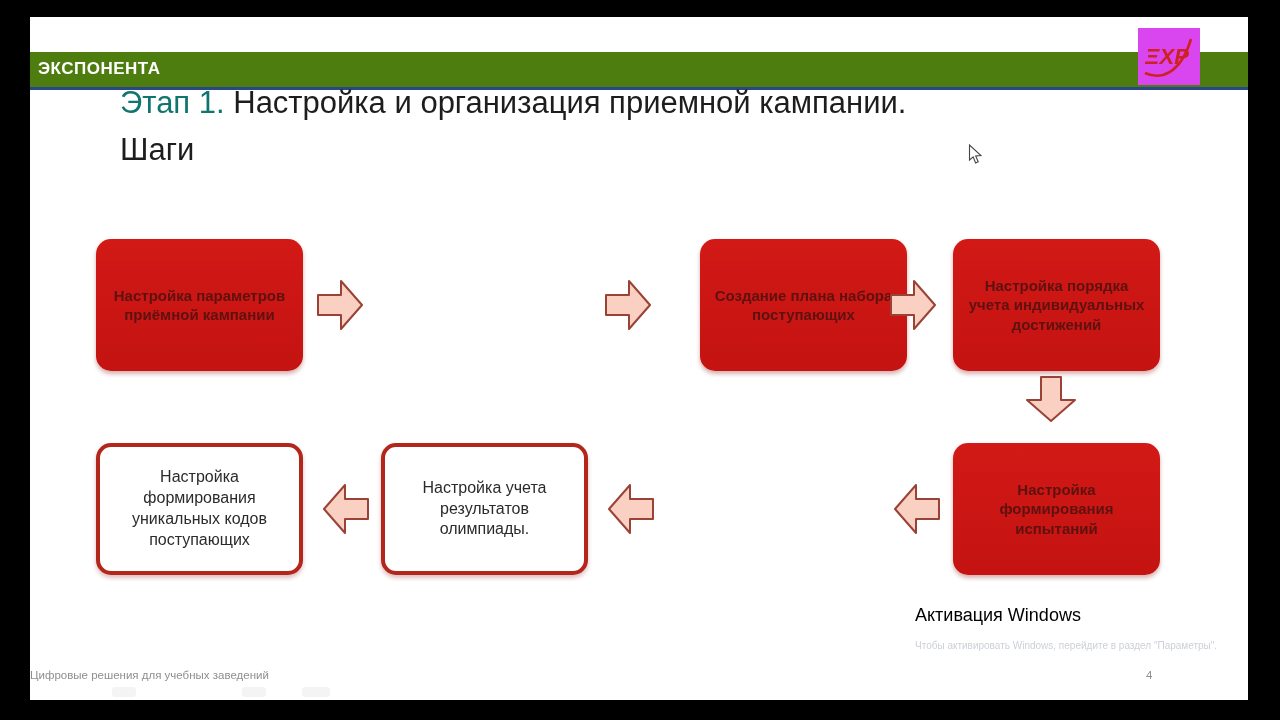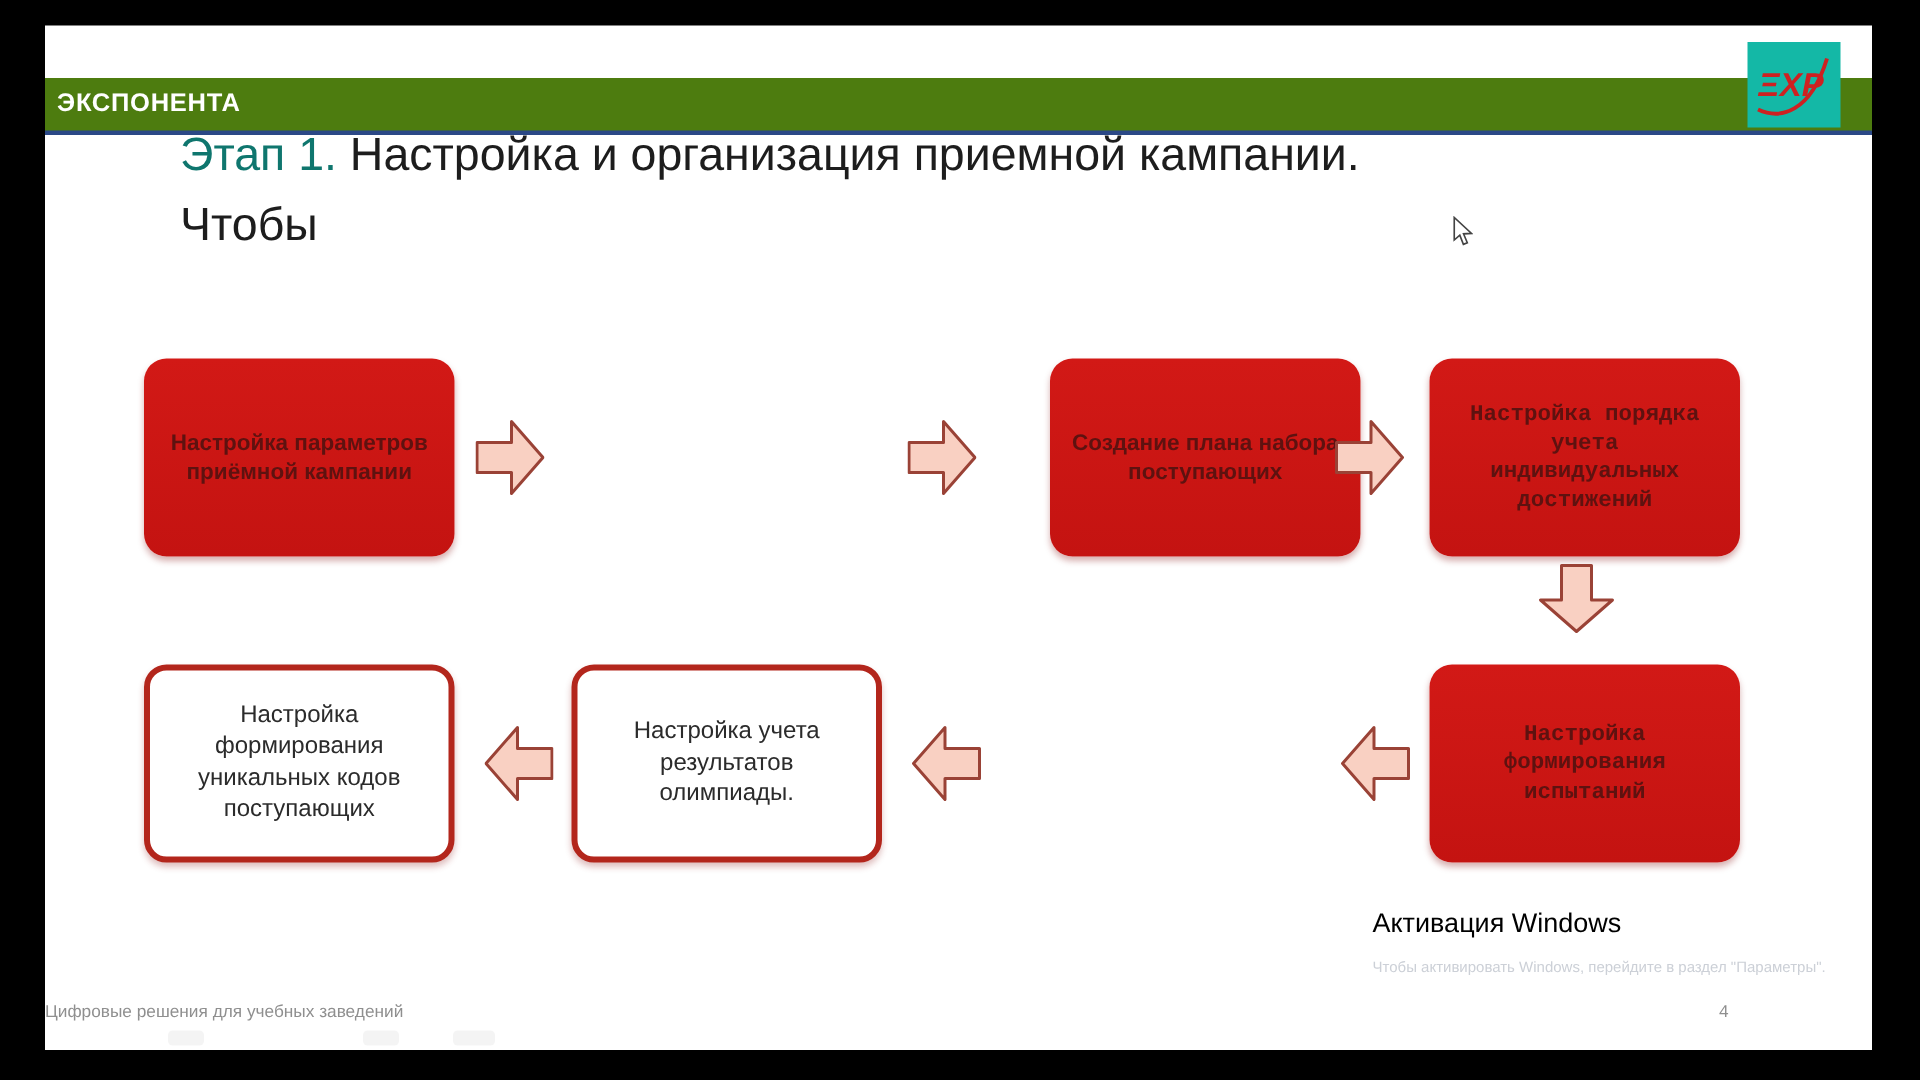--- a/index.html
+++ b/index.html
@@ -3,35 +3,35 @@
 <meta charset="utf-8">
 <style>
   html,body{margin:0;padding:0;width:1280px;height:720px;background:#000;overflow:hidden;
     font-family:"Liberation Sans","DejaVu Sans",sans-serif;}
   .slide{position:absolute;left:30px;top:17px;width:1218px;height:683px;background:#fff;}
 
   
   .topbar{position:absolute;left:0;top:35px;width:1218px;height:35px;background:#4d7c0f;
     border-bottom:3px solid #2b4886;}
   .brand{position:absolute;left:8px;top:7px;color:#fff;font-size:17px;font-weight:bold;letter-spacing:.5px;}
-  .logobox{position:absolute;left:1135px;top:11px;width:62px;height:57px;background:#14b8a6;display:flex;
+  .logobox{position:absolute;left:1108px;top:11px;width:62px;height:57px;background:#d946ef;display:flex;
     align-items:center;justify-content:center;}
 
   
   .title{position:absolute;left:90px;top:62px;width:1000px;font-size:31px;line-height:47px;color:#1d1d1d;}
   .title .accent{color:#0f766e;}
 
   
   .fbox{position:absolute;width:207px;height:132px;border-radius:15px;display:flex;align-items:center;
     justify-content:center;text-align:center;box-sizing:border-box;padding:6px 14px;}
   .fbox.red{background:linear-gradient(#d21916,#c41311);color:#5e1210;font-weight:bold;font-size:15px;
     line-height:1.28;box-shadow:0 3px 4px rgba(140,30,30,.35);}
   .fbox.white{background:#fff;border:4px solid #b3261c;color:#2b2b2b;font-size:16px;line-height:1.3;
     box-shadow:0 3px 4px rgba(150,40,40,.3);}
-  .c1{left:66px;} .c2{left:351px;} .c3{left:638px;margin-left:32px;} .c4{left:923px;font-family:Liberation Mono, monospace;}
+  .c1{left:66px;} .c2{left:351px;} .c3{left:638px;margin-left:32px;} .c4{left:923px;}
   .r1{top:222px;} .r2{top:426px;}
 
   .arrow{position:absolute;width:46px;height:52px;}
   .arrow.left{transform:scaleX(-1);}
   .ar1{top:262px;} .ar2{top:466px;}
   .ax1{left:287px;} .ax2{left:575px;} .ax3{left:860px;}
   .lx1{left:293px;} .lx2{left:578px;} .lx3{left:864px;}
   .adown{position:absolute;left:995px;top:359px;width:52px;height:47px;}
 
   
@@ -55,21 +55,21 @@
   </div>
   <div class="logobox">
     <svg width="58" height="48" viewBox="0 0 58 48">
       <path d="M5,40 C20,47 40,42 51,6" fill="none" stroke="#ce2121" stroke-width="2.6"></path>
       <text x="5" y="31" font-size="22" font-weight="bold" font-style="italic" fill="#ce2121">ΞXP</text>
     </svg>
   </div>
 
   <div class="title">
     <span class="accent">Этап 1.</span><span> Настройка и организация приемной кампании.</span>
-    <div>Чтобы</div>
+    <div>Шаги</div>
   </div>
 
   <div class="fbox red r1 c1">
       <span>Настройка параметров приёмной кампании</span>
     </div>
   <div class="fbox red r1 c3">
       <span>Создание плана набора поступающих</span>
     </div>
   <div class="fbox red r1 c4">
       <span>Настройка порядка учета индивидуальных достижений</span>

